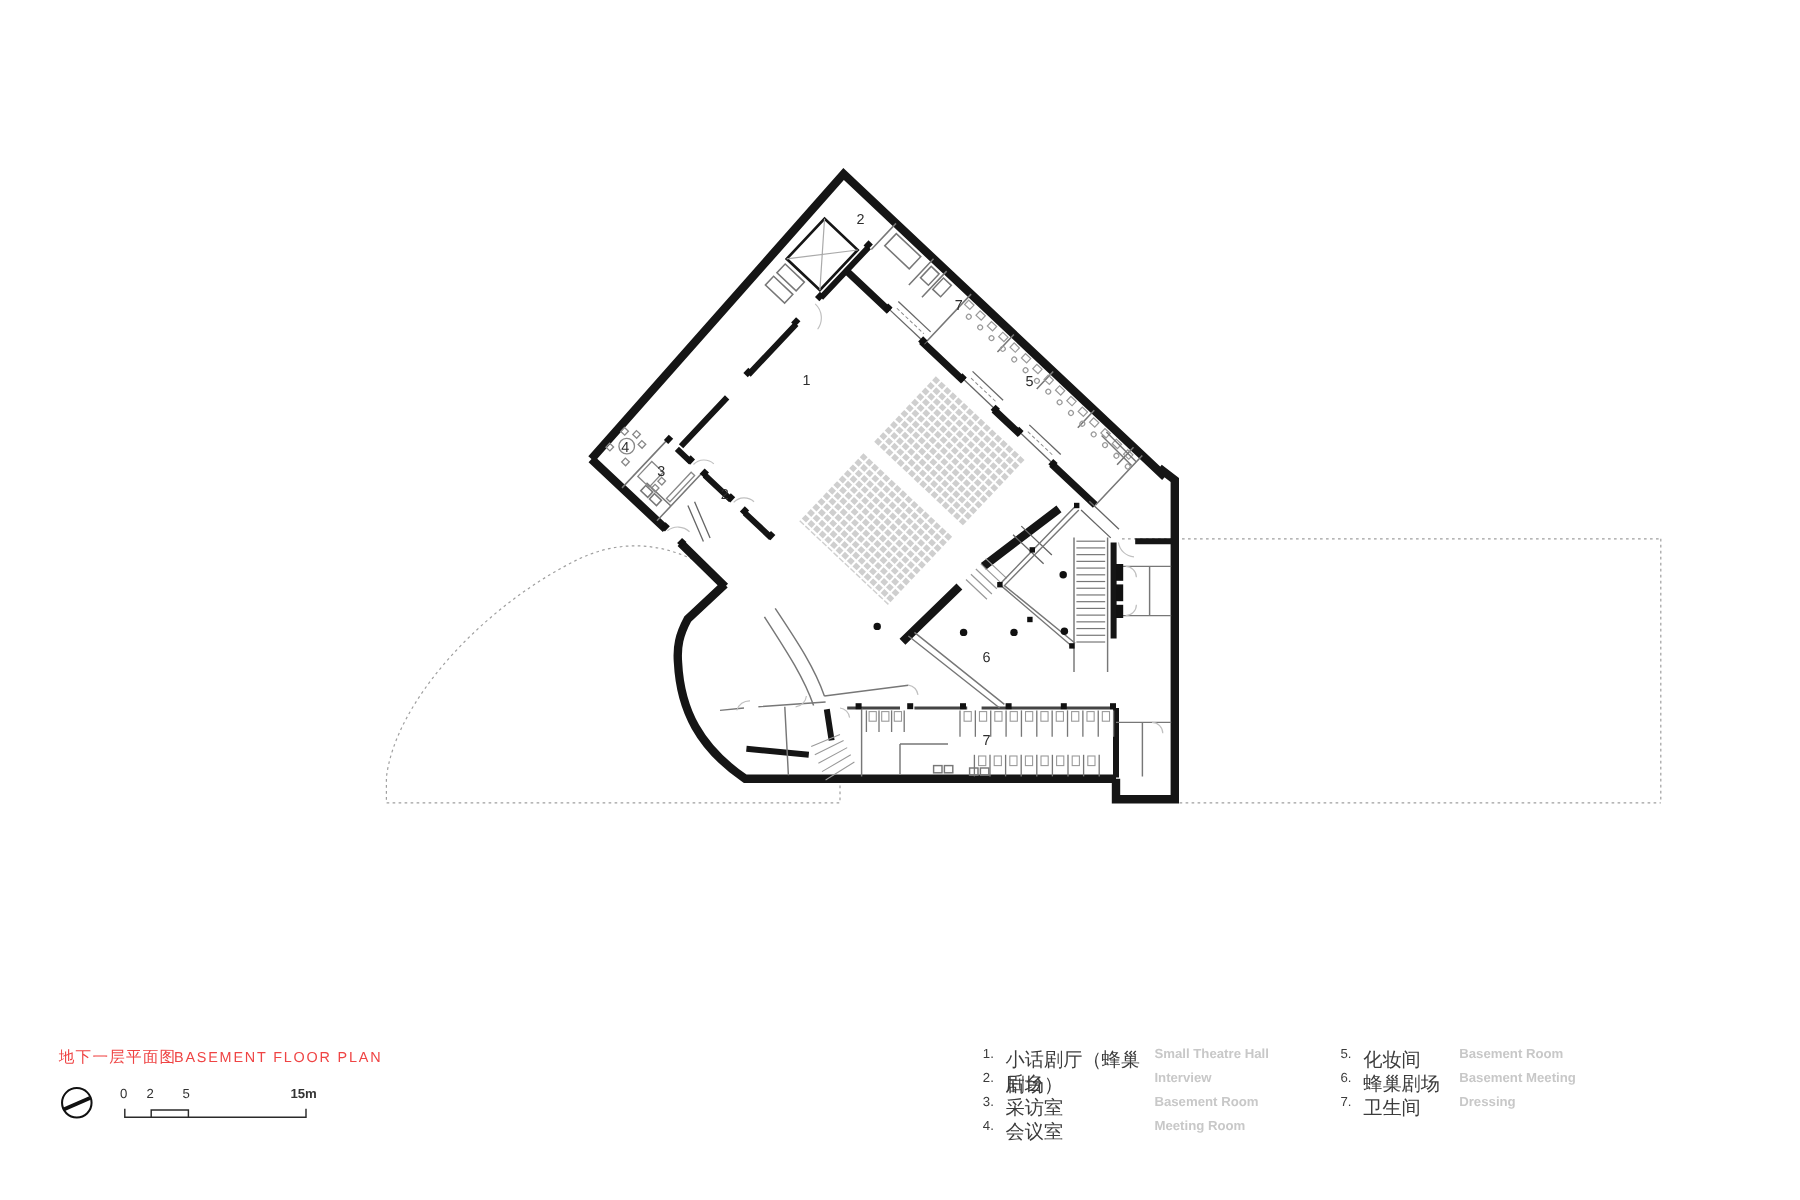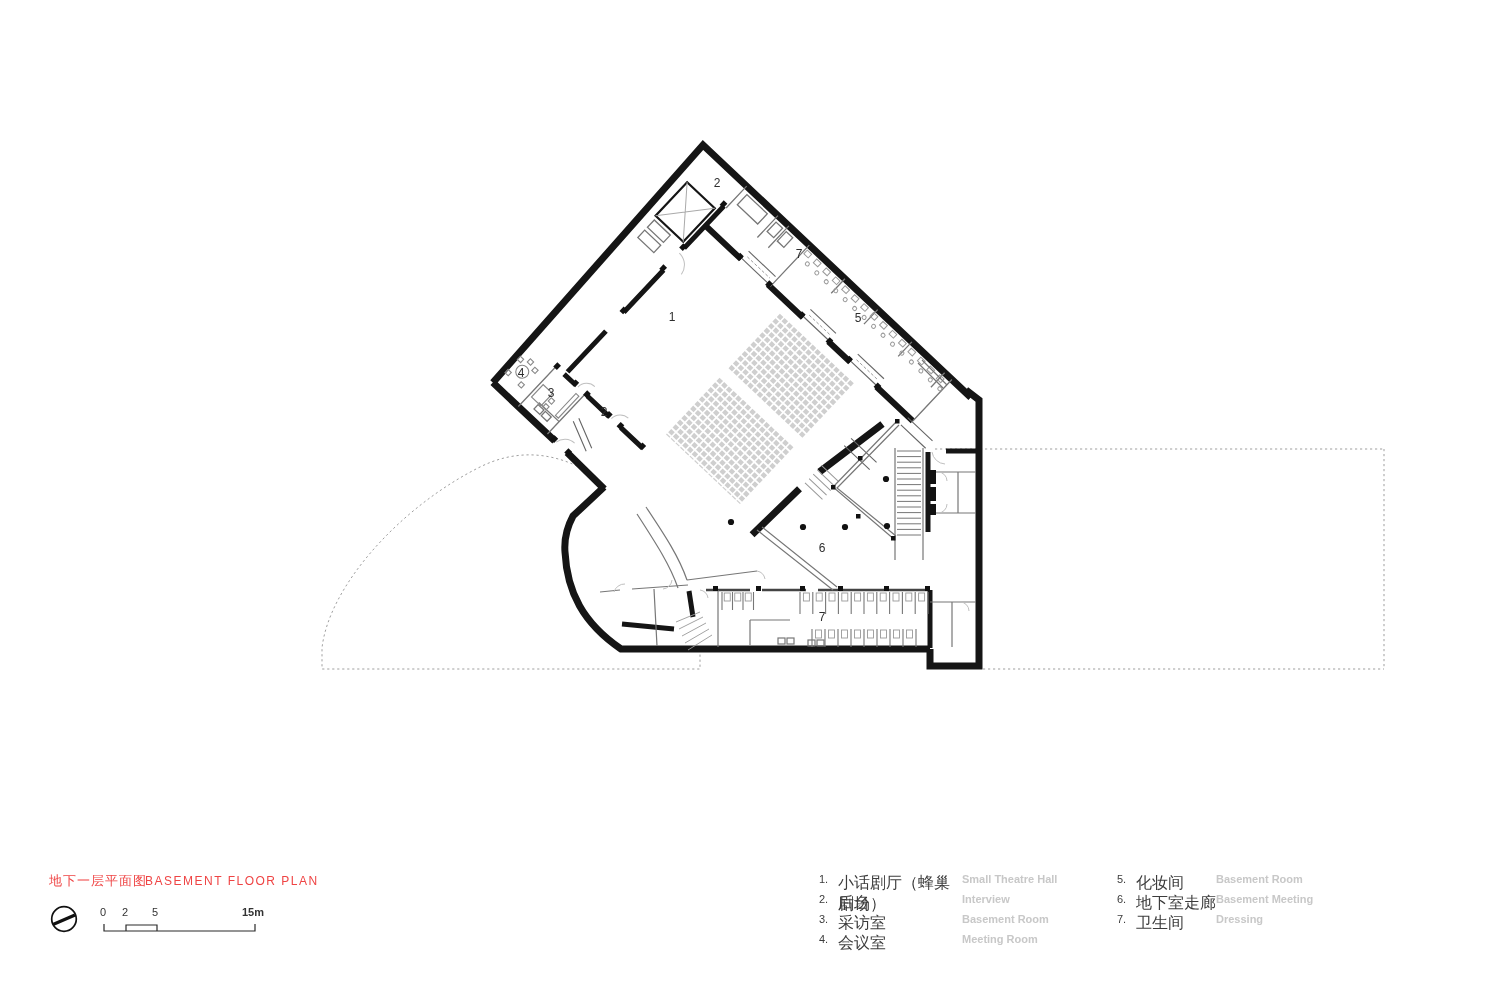--- a/index.html
+++ b/index.html
@@ -357,21 +357,21 @@
       </div>
     </div>
   <div id="legend-col2" class="lgd-col" style="left:1117px;top:873px;">
       <div class="lgd-row">
         <span class="lgd-num">5.</span>
         <span class="lgd-zh">化妆间</span>
         <span class="lgd-en">Basement Room</span>
       </div>
       <div class="lgd-row">
         <span class="lgd-num">6.</span>
-        <span class="lgd-zh">地下室走廊</span>
+        <span class="lgd-zh">蜂巢剧场</span>
         <span class="lgd-en">Basement Meeting</span>
       </div>
       <div class="lgd-row">
         <span class="lgd-num">7.</span>
         <span class="lgd-zh">卫生间</span>
         <span class="lgd-en">Dressing</span>
       </div>
     </div>
 </div>
 

